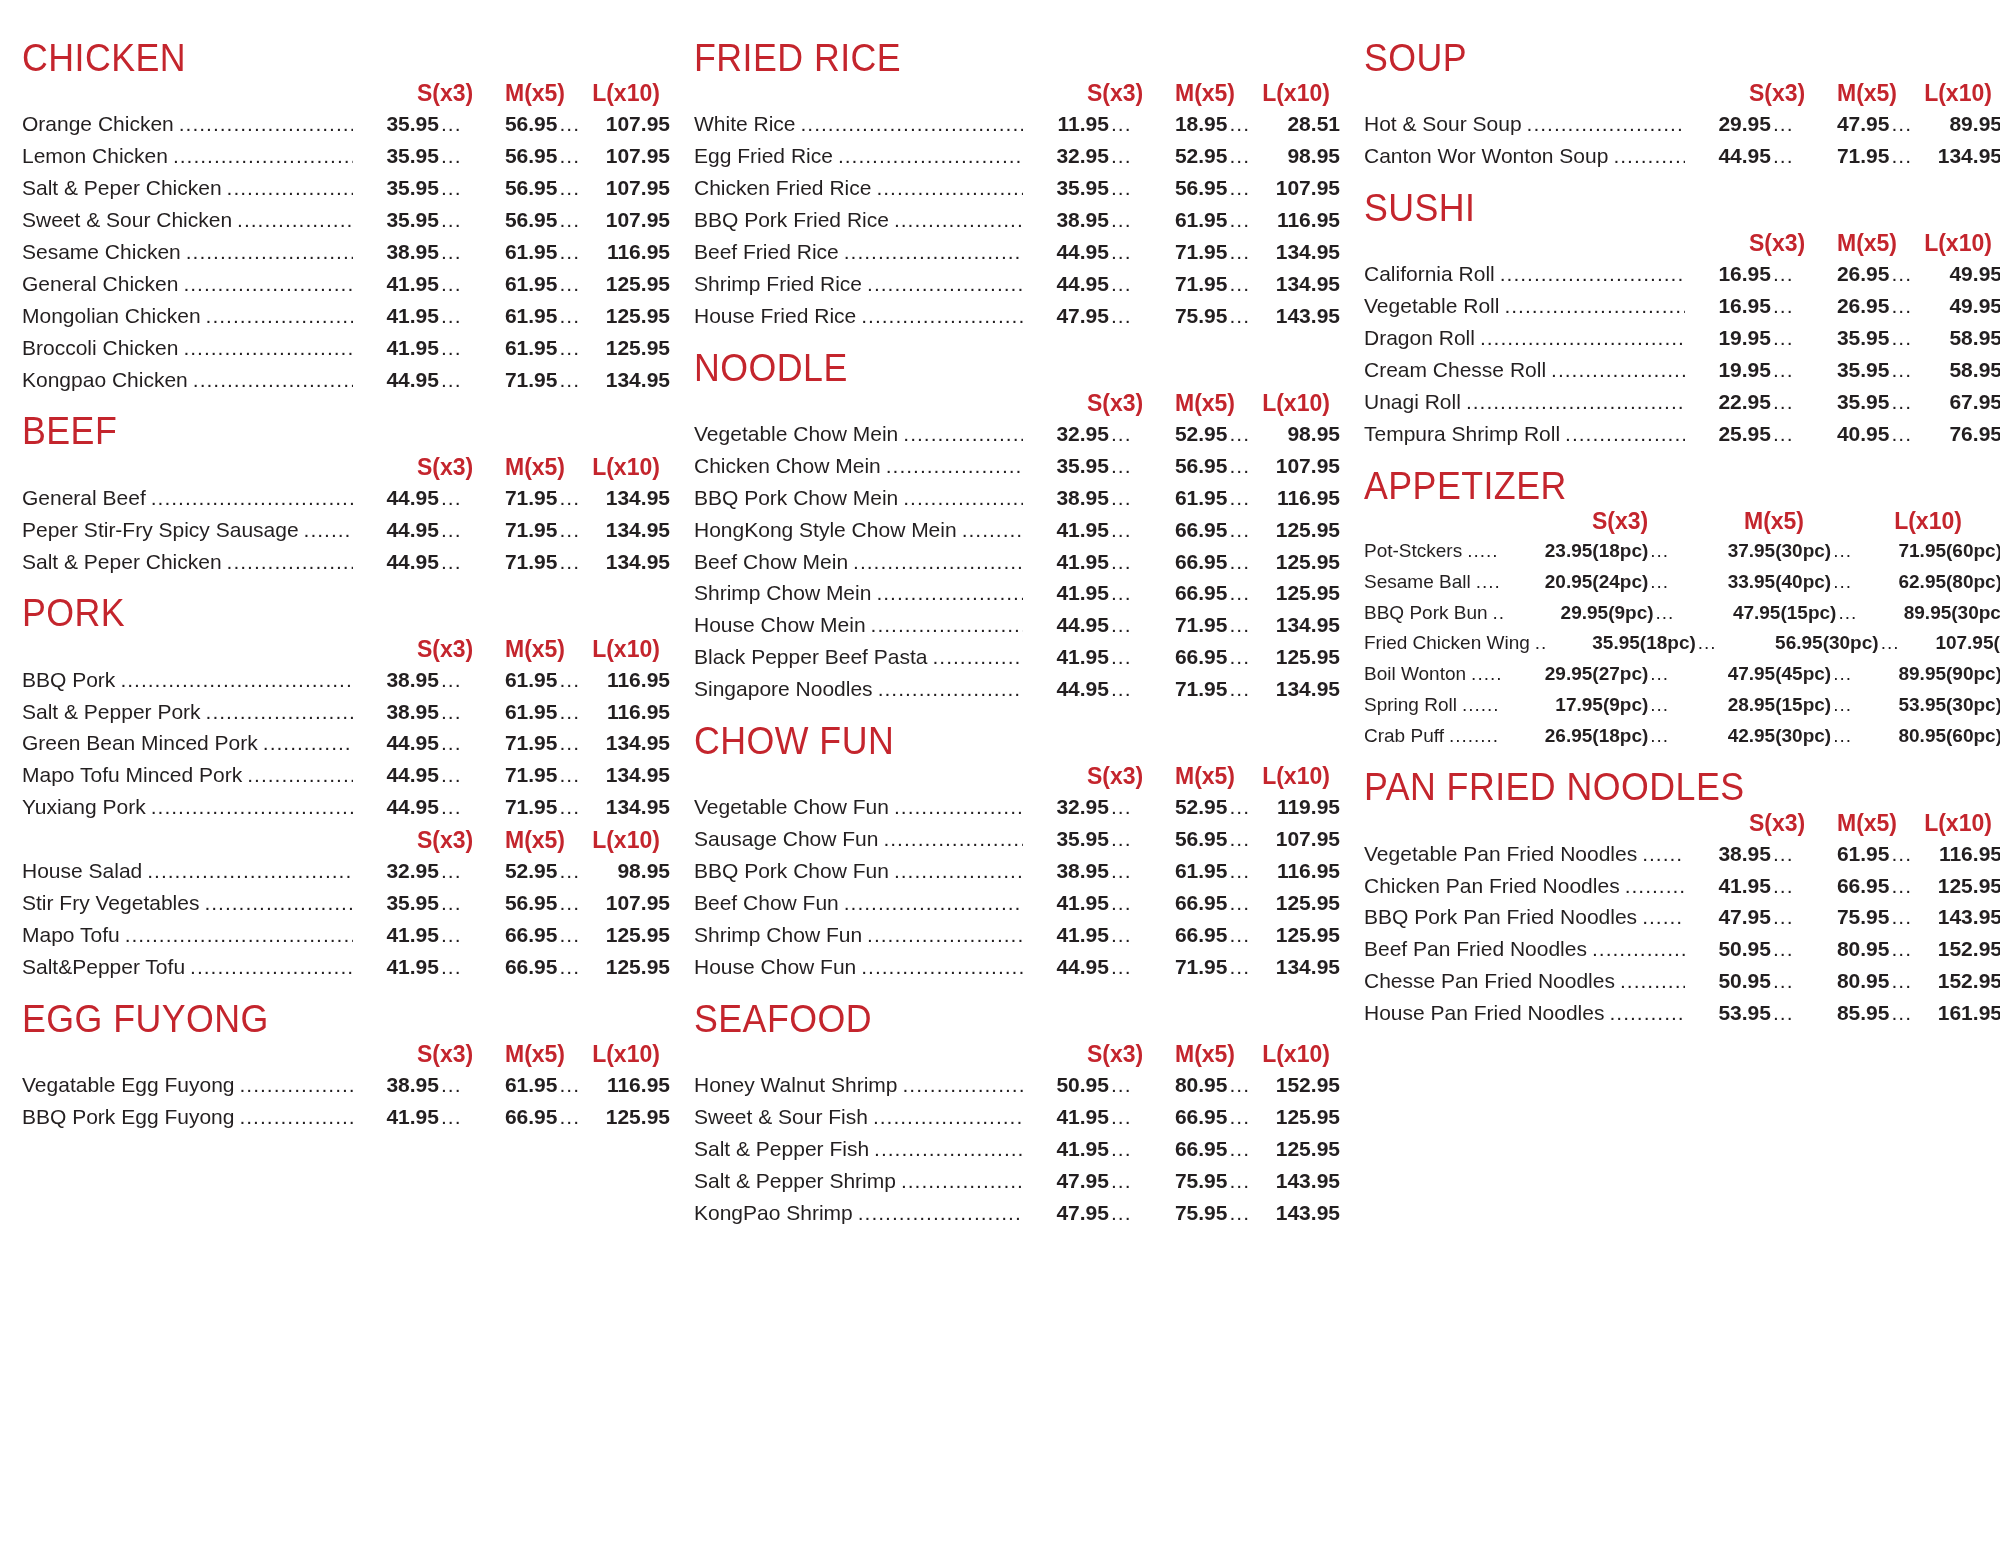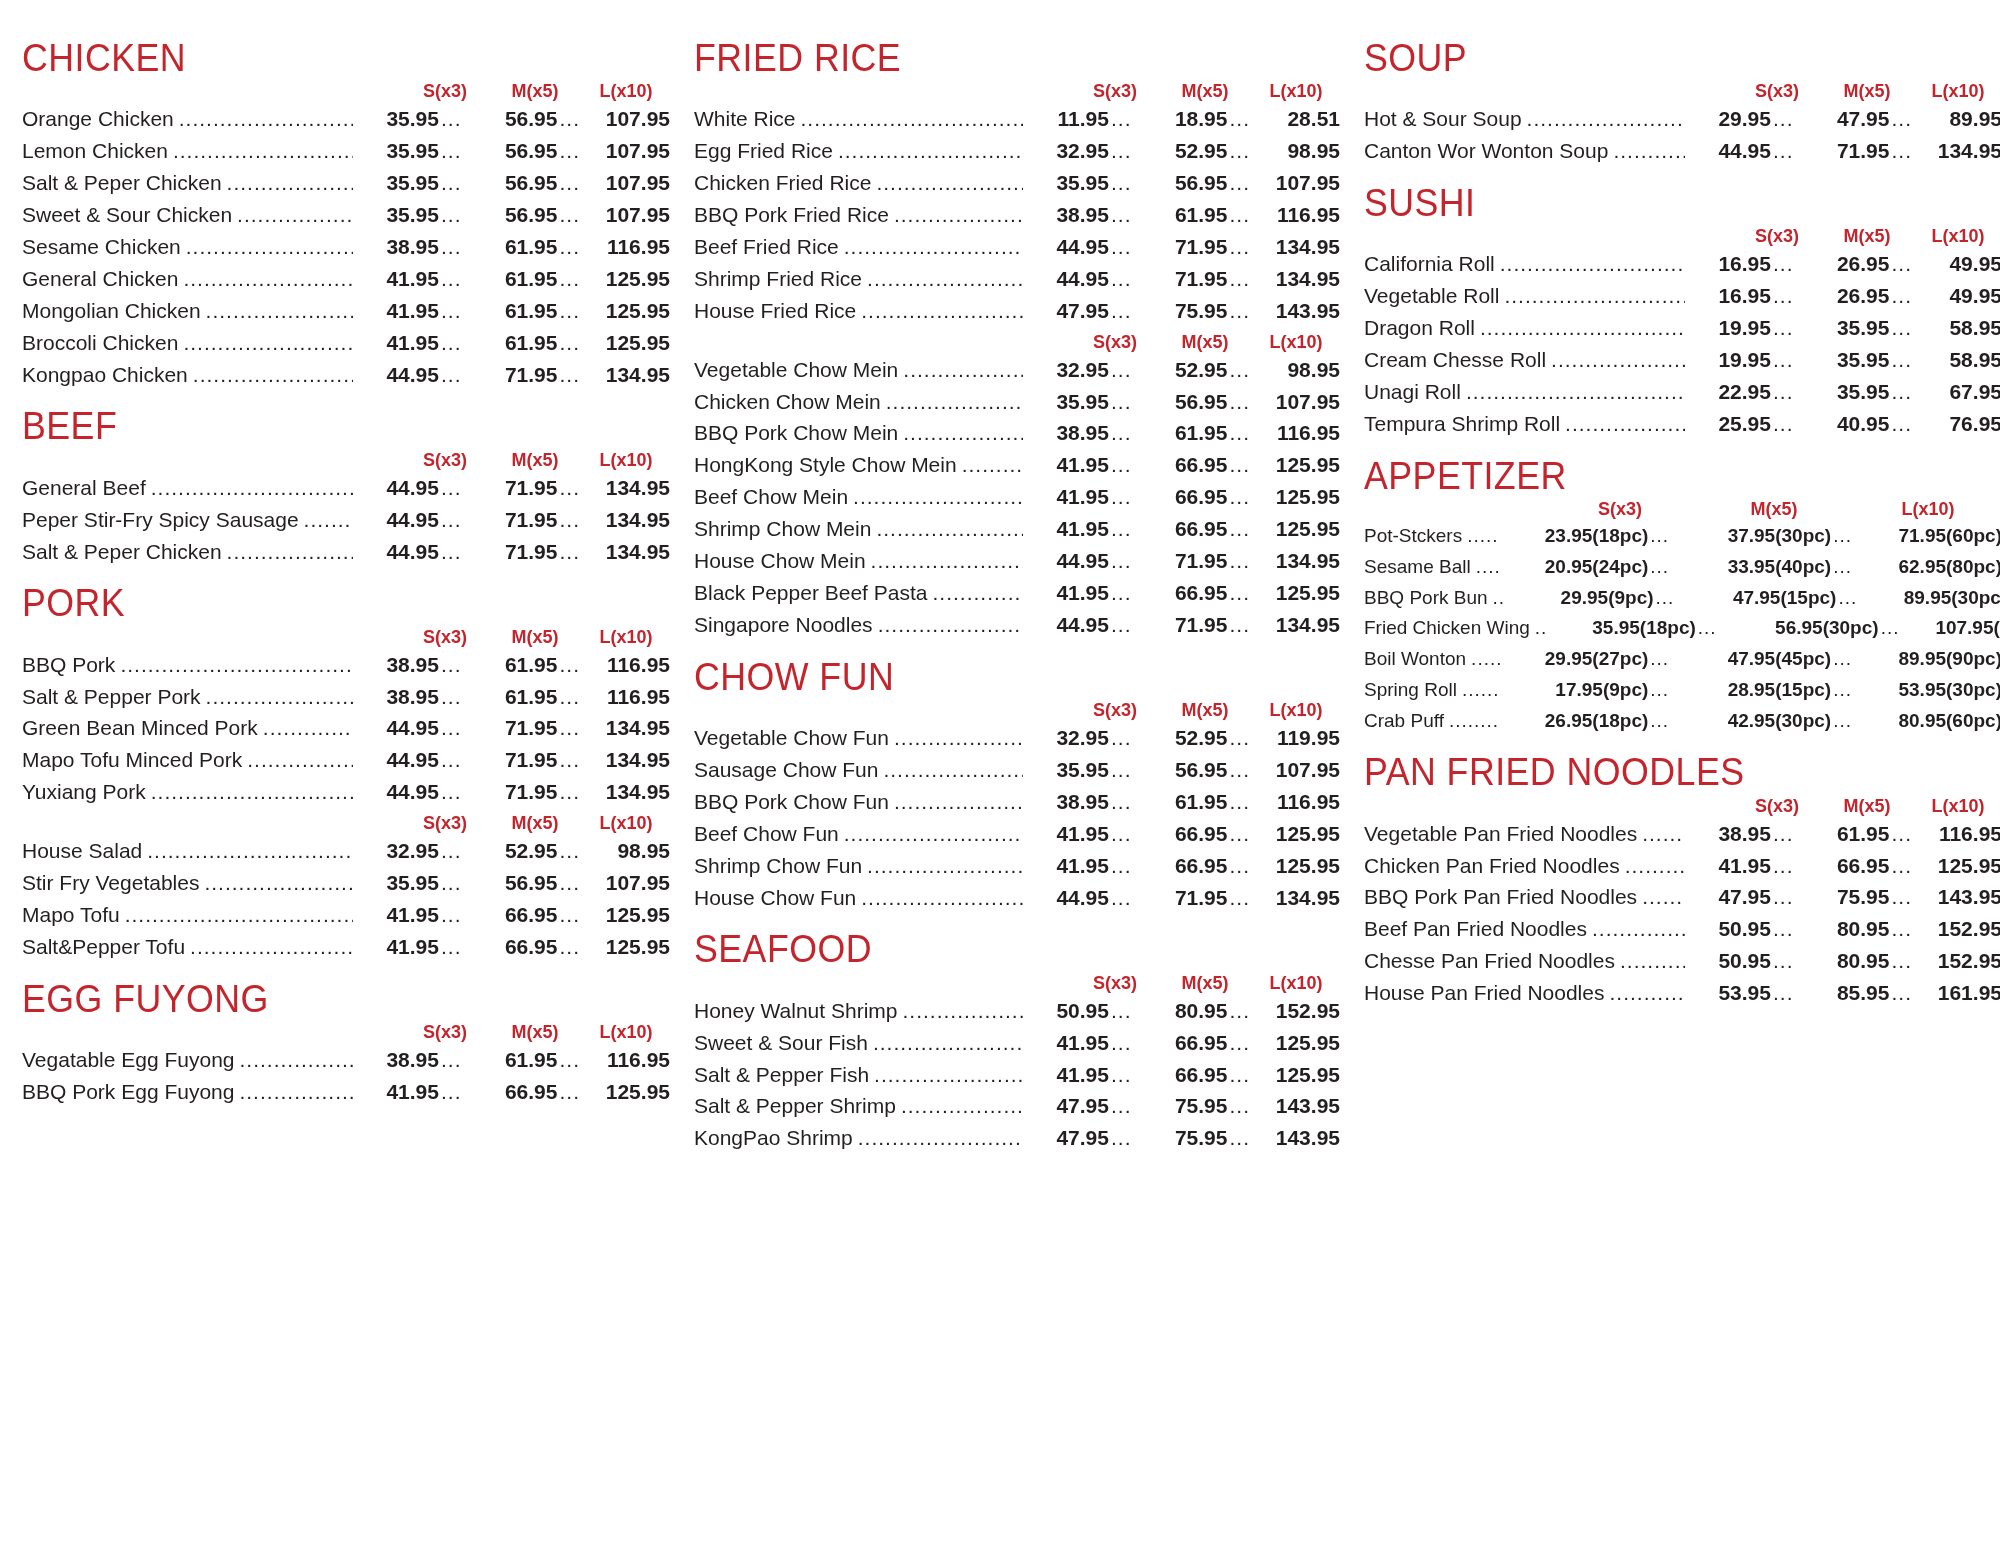--- a/index.html
+++ b/index.html
@@ -59,21 +59,21 @@
     width: 34px;
     height: 34px;
     position: relative;
     top: 2px;
   }
 
   .head-row {
     display: flex;
     justify-content: flex-end;
     color: #c4252d;
-    font-size: 18px;
+    font-size: 23px;
     font-weight: bold;
     margin: 2px 0 3px 0;
     line-height: 1;
   }
   .head-row span {
     display: inline-block;
     text-align: center;
   }
   .hs { width: 86px; }
   .hm { width: 94px; }
@@ -449,20 +449,23 @@
             <span class="name">House Fried Rice</span>
             <span class="dots">................................................................................</span>
             <span class="p p1">47.95</span>
             <span class="sep">...</span>
             <span class="p p2">75.95</span>
             <span class="sep">...</span>
             <span class="p p3">143.95</span>
           </div>
         </div>
         <div class="section">
+          <div class="title-row">
+            <div class="section-title">NOODLE</div>
+          </div>
           <div class="head-row">
             <span class="hs">S(x3)</span>
             <span class="hm">M(x5)</span>
             <span class="hl">L(x10)</span>
           </div>
           <div class="item">
             <span class="name">Vegetable Chow Mein</span>
             <span class="dots">................................................................................</span>
             <span class="p p1">32.95</span>
             <span class="sep">...</span>

